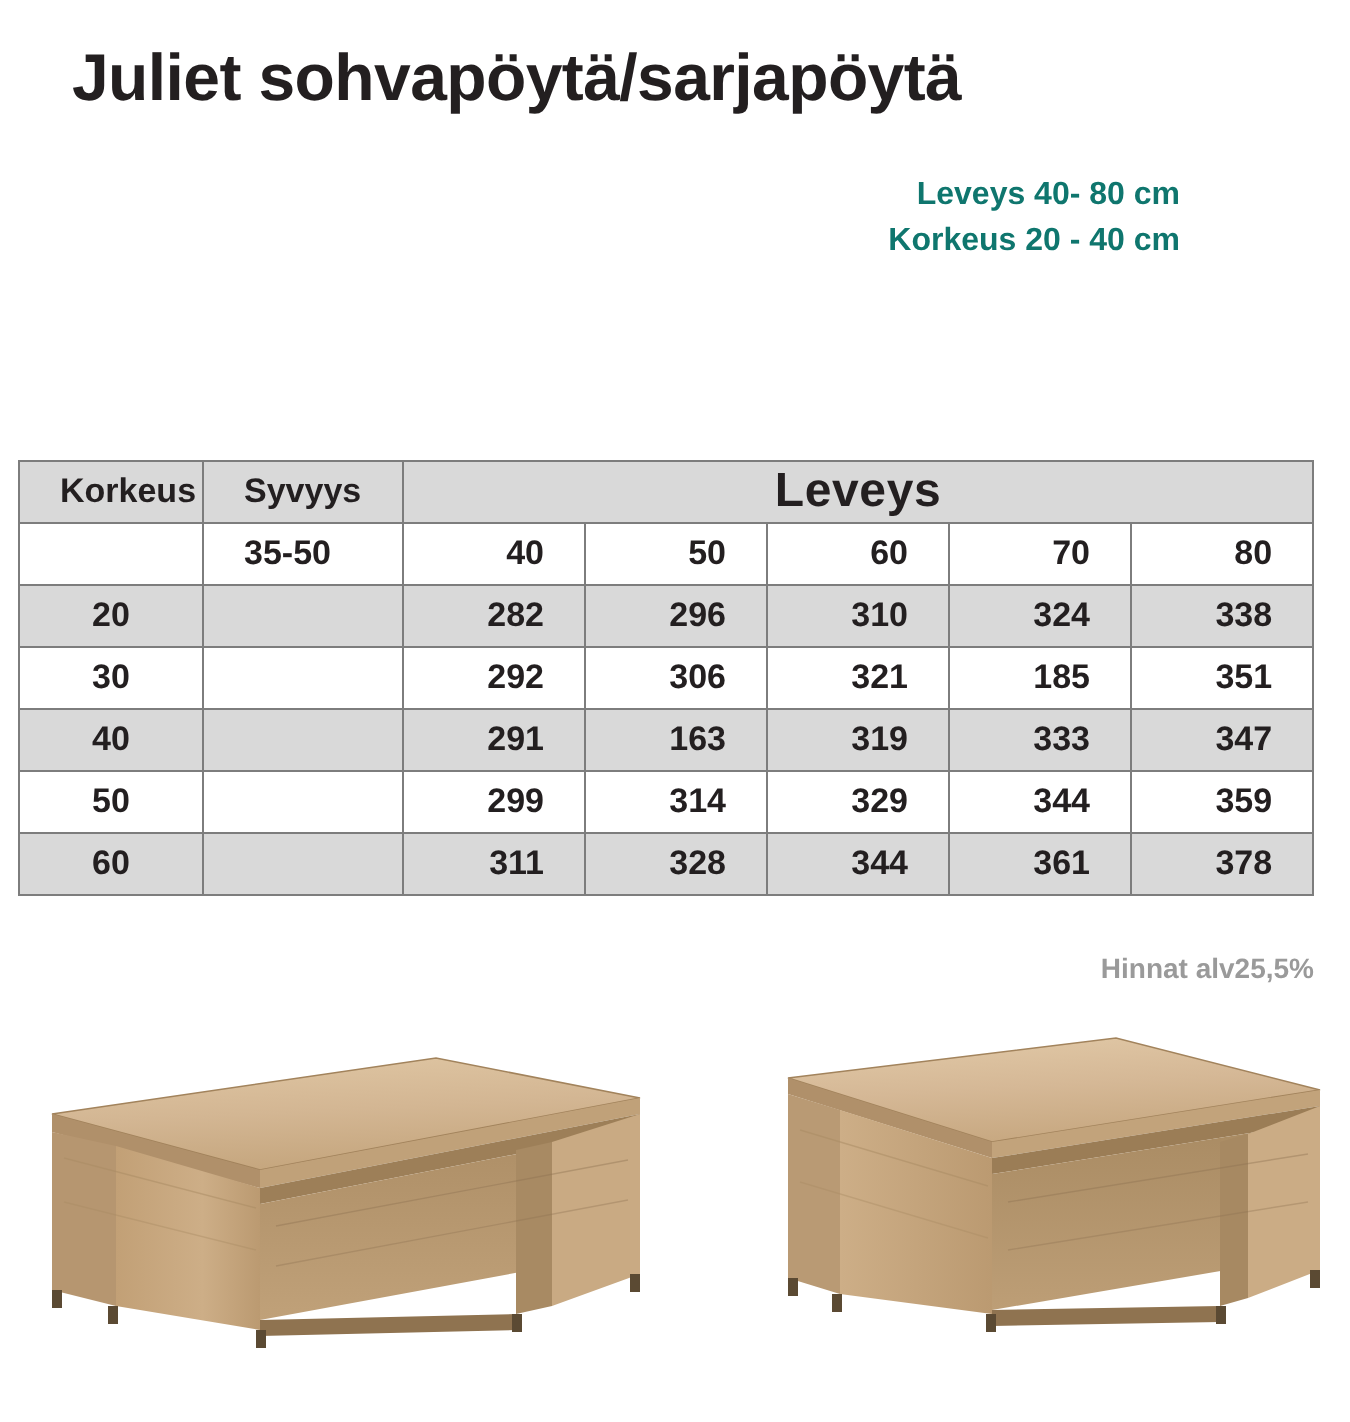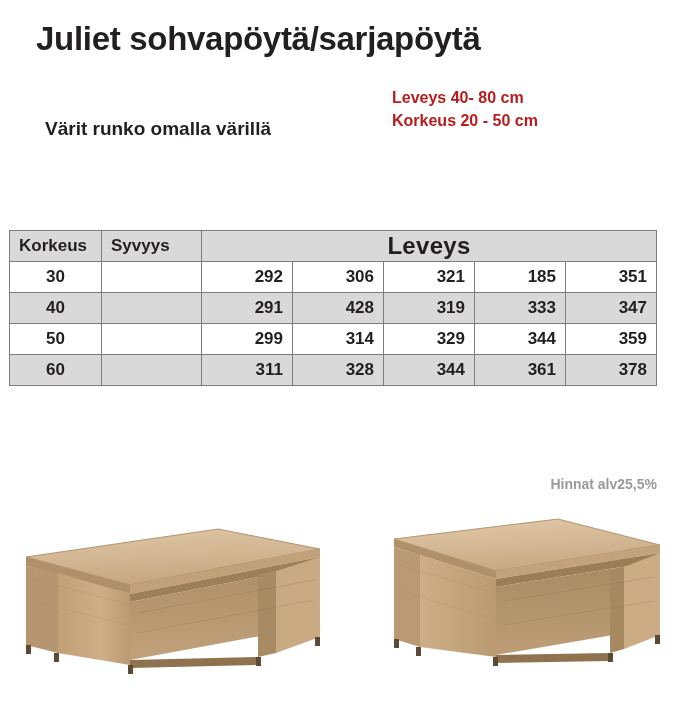--- a/index.html
+++ b/index.html
@@ -34,47 +34,47 @@
     position: absolute;
     left: 45px;
     top: 118px;
     font-size: 19px;
     font-weight: bold;
     color: #231f20;
     white-space: nowrap;
   }
   .dims {
     position: absolute;
-    left: 392px;
+    left: 360px;
     top: 86px;
     width: 230px;
-    text-align: left;
+    text-align: right;
     font-size: 16px;
     font-weight: bold;
     line-height: 23px;
-    color: #b91c1c;
+    color: #0f766e;
   }
   .dims div {
     white-space: nowrap;
   }
 
   
   table.price {
     position: absolute;
     left: 9px;
     top: 230px;
     width: 648px;
     border-collapse: collapse;
     font-size: 17px;
     table-layout: fixed;
   }
   table.price td, table.price th {
     border: 1px solid #7d7d7d;
     height: 30px;
-    padding: 0 9px;
+    padding: 0 20px;
     font-weight: bold;
     color: #231f20;
   }
   .c-korkeus { width: 92px; }
   .c-syvyys  { width: 100px; }
   .c-w       { width: 91px; }
 
   .hdr-korkeus, .hdr-syvyys {
     background: #d9d9d9;
     text-align: left;
@@ -135,60 +135,77 @@
   }
   .fig-left { left: 18px; }
   .fig-right { left: 388px; }
 </style>
 </head>
 <body>
 
 <div class="page">
 
   <div class="title">Juliet sohvapöytä/sarjapöytä</div>
-  <div class="subtitle">Värit runko omalla värillä</div>
 
   <div class="dims">
     <div>Leveys 40- 80 cm</div>
-    <div>Korkeus 20 - 50 cm</div>
+    <div>Korkeus 20 - 40 cm</div>
   </div>
 
   <table class="price">
     <colgroup>
       <col class="c-korkeus">
         <col class="c-syvyys">
       <col class="c-w">
         <col class="c-w">
         <col class="c-w">
         <col class="c-w">
         <col class="c-w">
     </colgroup>
     <tbody>
       <tr>
         <td class="hdr-korkeus">Korkeus</td>
         <td class="hdr-syvyys">Syvyys</td>
         <td class="hdr-leveys" colspan="5">Leveys</td>
       </tr>
-
+      <tr>
+        <td class="sub-blank"></td>
+        <td class="sub-range">35-50</td>
+        <td class="sub-w">40</td>
+        <td class="sub-w">50</td>
+        <td class="sub-w">60</td>
+        <td class="sub-w">70</td>
+        <td class="sub-w">80</td>
+      </tr>
+
+      <tr class="shade">
+        <td class="row-head">20</td>
+        <td class="row-empty"></td>
+        <td class="cell-num">282</td>
+        <td class="cell-num">296</td>
+        <td class="cell-num">310</td>
+        <td class="cell-num">324</td>
+        <td class="cell-num">338</td>
+      </tr>
 
       <tr class="plain">
         <td class="row-head">30</td>
         <td class="row-empty"></td>
         <td class="cell-num">292</td>
         <td class="cell-num">306</td>
         <td class="cell-num">321</td>
         <td class="cell-num">185</td>
         <td class="cell-num">351</td>
       </tr>
 
       <tr class="shade">
         <td class="row-head">40</td>
         <td class="row-empty"></td>
         <td class="cell-num">291</td>
-        <td class="cell-num">428</td>
+        <td class="cell-num">163</td>
         <td class="cell-num">319</td>
         <td class="cell-num">333</td>
         <td class="cell-num">347</td>
       </tr>
 
       <tr class="plain">
         <td class="row-head">50</td>
         <td class="row-empty"></td>
         <td class="cell-num">299</td>
         <td class="cell-num">314</td>

